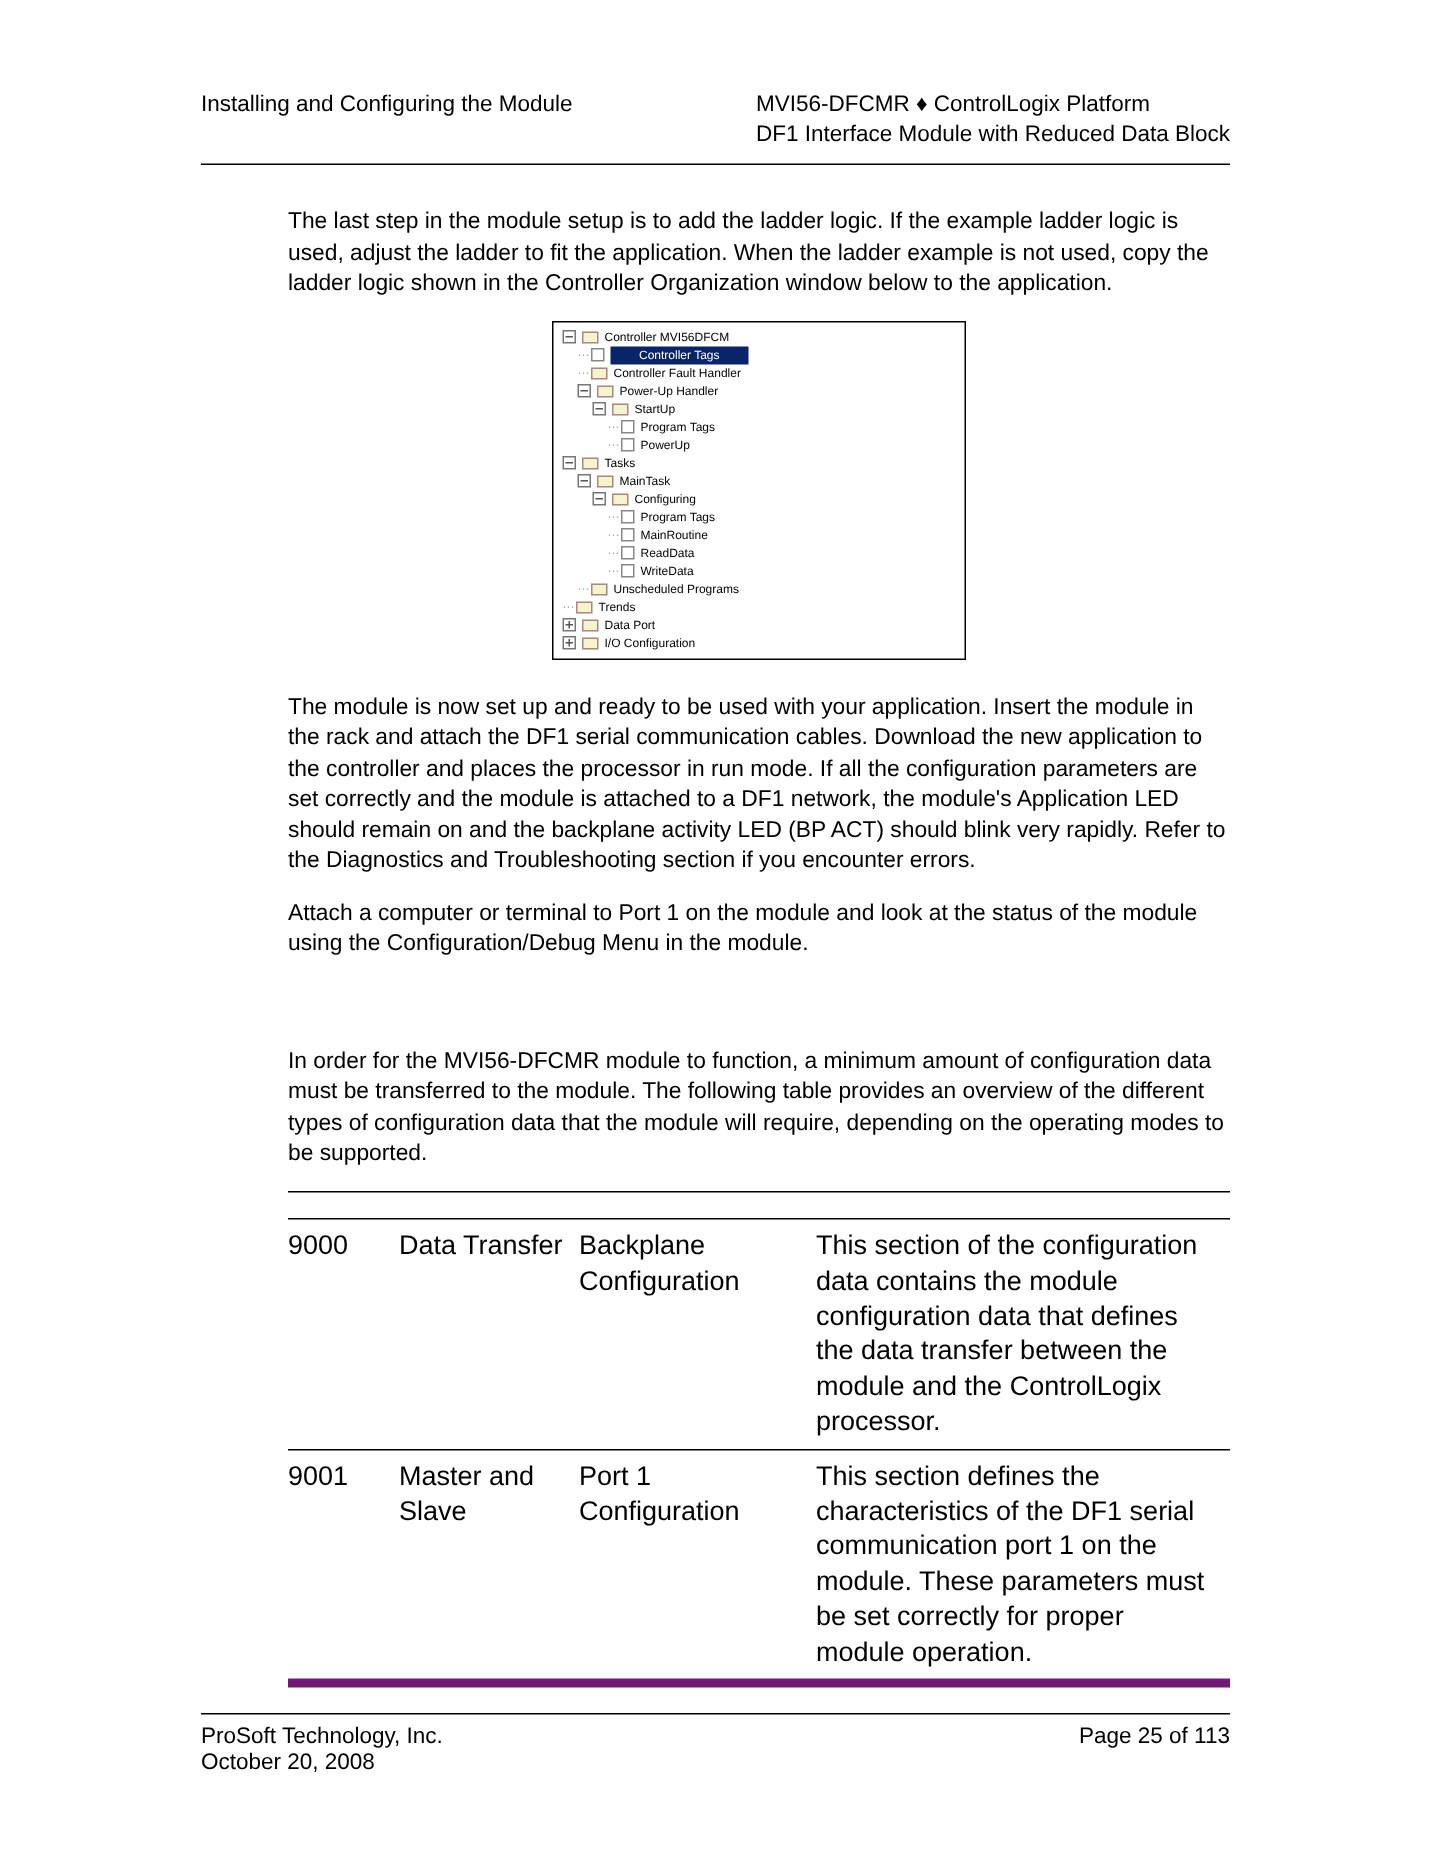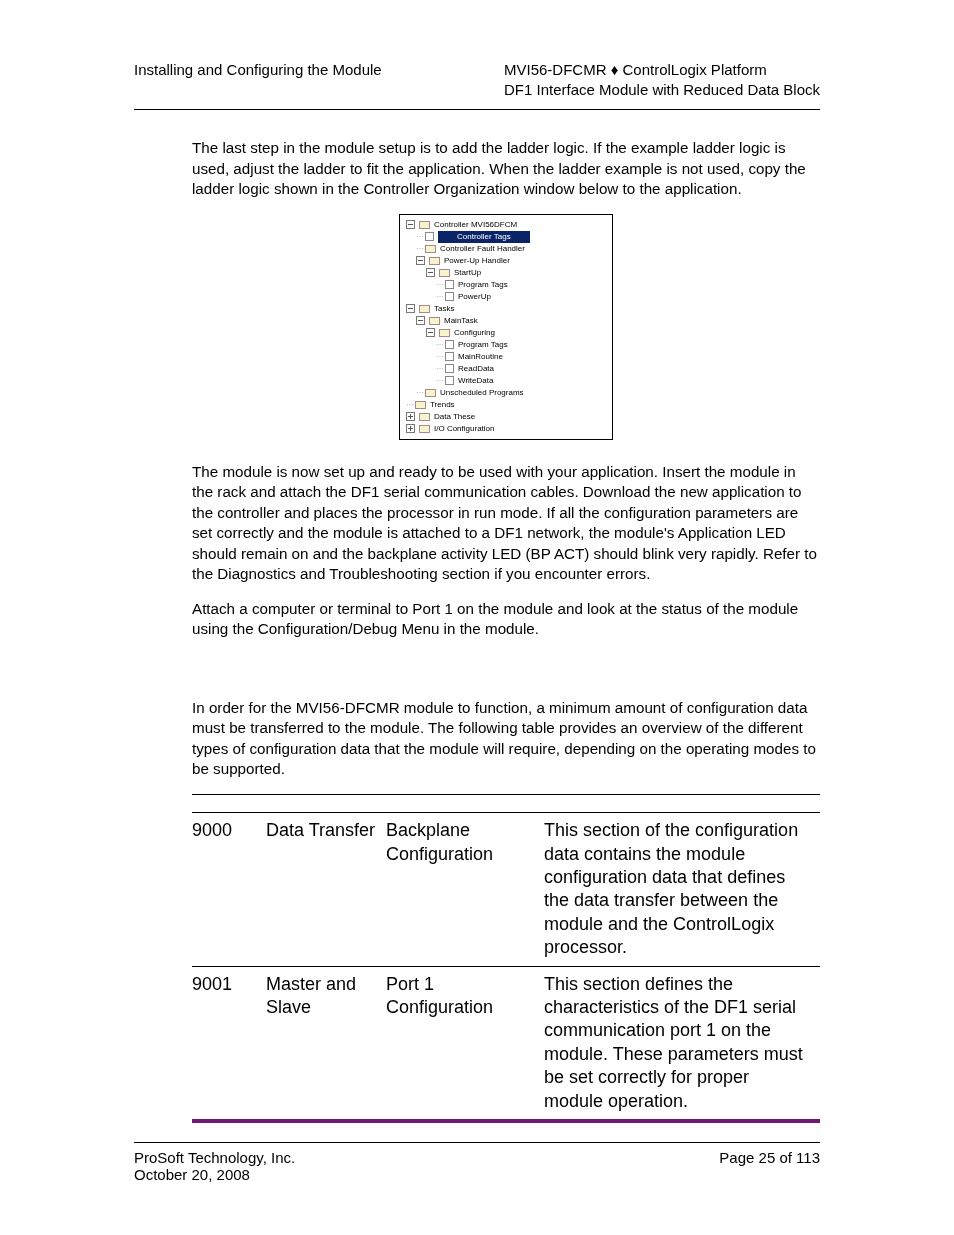--- a/index.html
+++ b/index.html
@@ -20,21 +20,21 @@
     justify-content: space-between;
     font-size: 15px;
     line-height: 1.3;
     padding-bottom: 10px;
   }
   .hr { border-top: 1px solid #000; height: 0; margin: 0 0 28px 0; }
   .hr-bottom { border-top: 1px solid #000; height: 0; margin: 16px 0 6px 0; }
   .content { padding-left: 58px; }
   .para { font-size: 15.2px; line-height: 1.35; margin: 0 0 14px 0; }
   .tree-box {
-    width: 214px;
+    width: 276px;
     margin: 6px auto 22px auto;
     background: #fff;
     position: relative;
   }
   .tree-border { border: 1px solid #000; padding: 4px 6px 4px 6px; }
   .tree-inner {
     font-family: "Tahoma", Arial, sans-serif;
     font-size: 8px;
     line-height: 1.5;
     color: #000;
@@ -57,21 +57,21 @@
   .dots { color:#aaa; letter-spacing:-1px; font-size:8px; }
 
   table.config {
     width: 100%;
     border-collapse: collapse;
     font-size: 18px;
     margin-top: 0;
   }
   table.config tr.toprule td { border-top: 1.5px solid #000; }
   table.config tr.midrule td { border-top: 1px solid #000; }
-  table.config tr.botrule td { border-bottom: 4px solid #701a75; }
+  table.config tr.botrule td { border-bottom: 6px solid #701a75; }
   table.config td {
     vertical-align: top;
     padding: 6px 10px 6px 0;
     line-height: 1.3;
   }
   table.config td.c1 { width: 74px; }
   table.config td.c2 { width: 120px; }
   table.config td.c3 { width: 158px; }
   .footer {
     position: absolute;
@@ -176,21 +176,21 @@
               <span>Unscheduled Programs</span>
             </div>
           <div class="tree-row">
               <span class="dots">⋯</span>
               <span class="ic folder"></span>
               <span>Trends</span>
             </div>
           <div class="tree-row">
               <span class="ic plus"></span>
               <span class="ic folder"></span>
-              <span>Data These</span>
+              <span>Data Port</span>
             </div>
           <div class="tree-row">
               <span class="ic plus"></span>
               <span class="ic folder"></span>
               <span>I/O Configuration</span>
             </div>
         </div>
       </div>
     </div>
 

